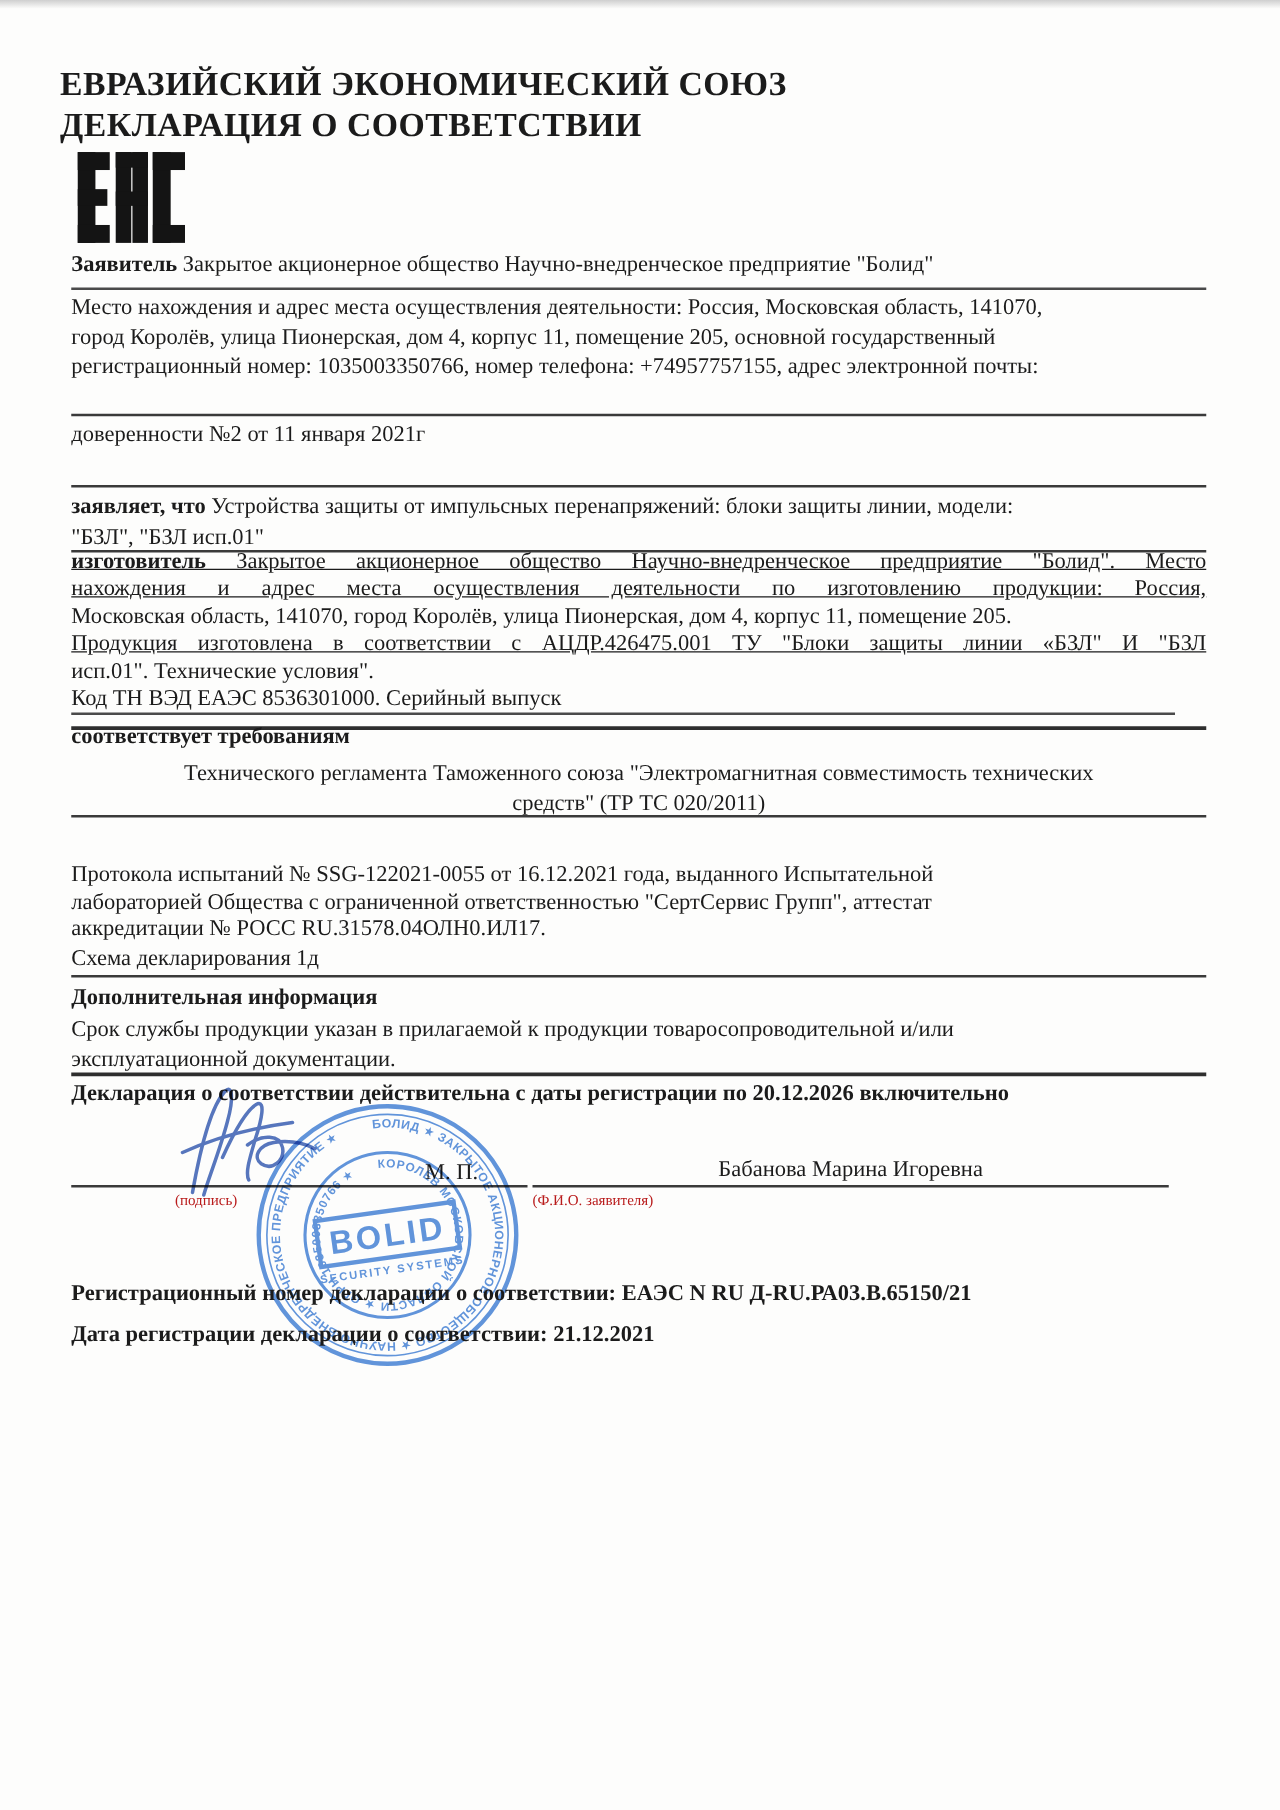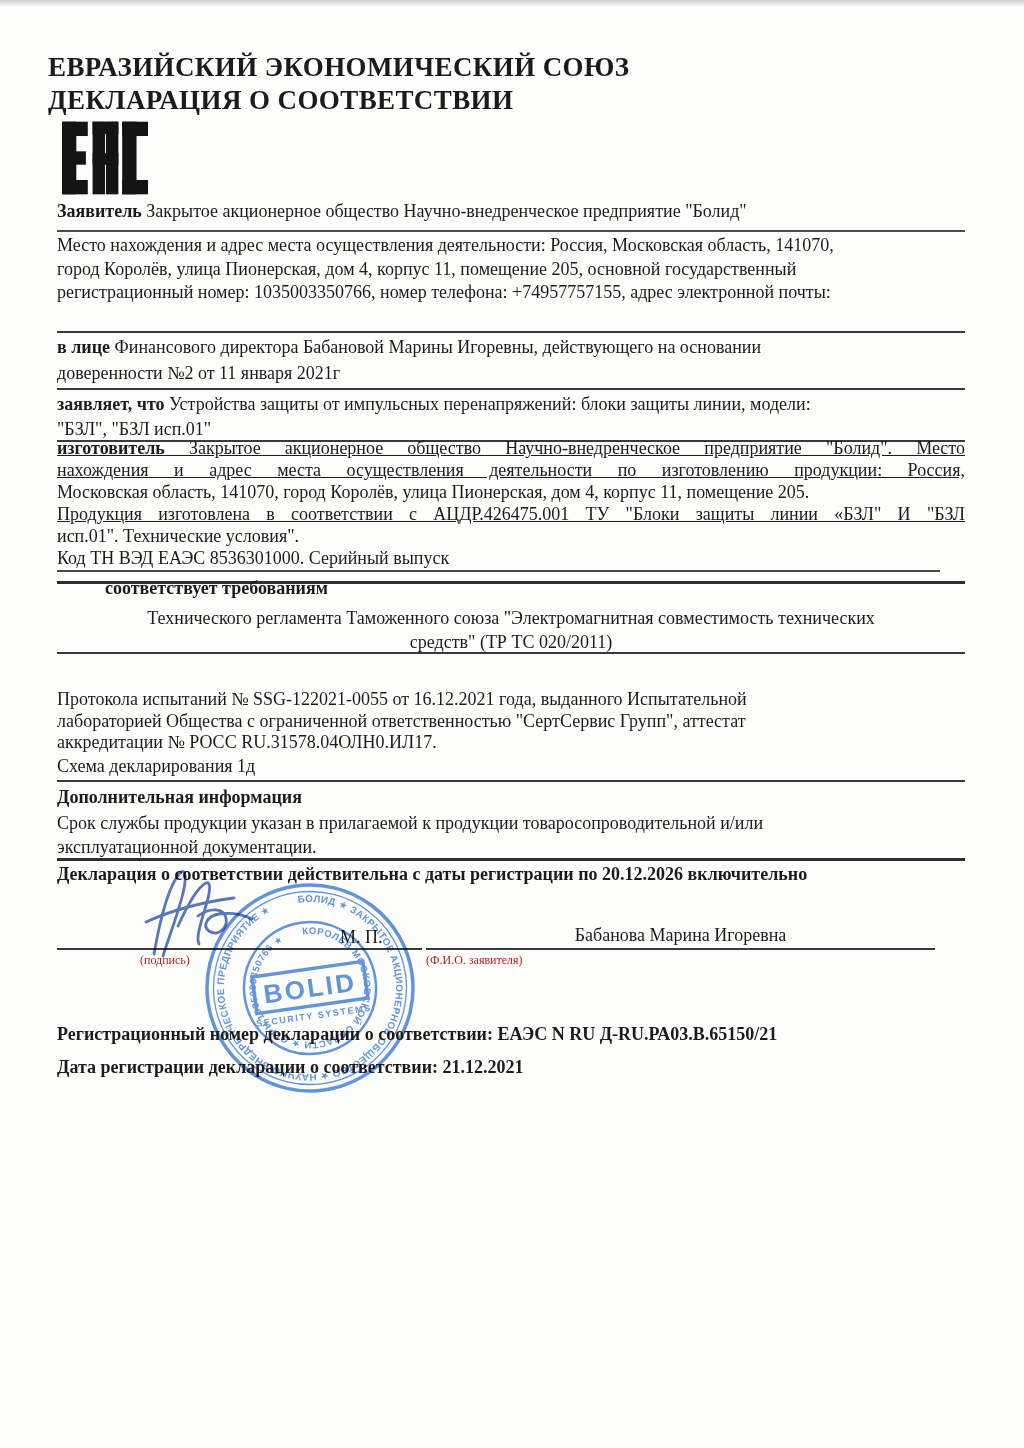--- a/index.html
+++ b/index.html
@@ -34,21 +34,21 @@
   .signature{position:absolute;left:138px;top:864px;width:140px;height:96px;
     opacity:.9;mix-blend-mode:multiply;}
   .footer-line{font-weight:bold;font-size:18px;white-space:nowrap;}
   
   #title1{top:52px;} #title2{top:85px;}
   #p-applicant{top:199px;}
   #p-address{top:234px;line-height:23.5px;}
   #p-person{top:334px;line-height:26px;}
   #p-declares{top:392px;line-height:25px;}
   #p-manufacturer{top:437px;line-height:22px;}
-  #h-complies{top:578px;margin-left:48px;}
+  #h-complies{top:578px;}
   #p-regulation{top:606px;line-height:24px;text-align:center;}
   #h-basis{top:656px;}
   #p-protocol{top:689px;line-height:21.5px;}
   #p-scheme{top:756px;}
   #h-additional{top:787px;}
   #p-service{top:811px;line-height:24px;}
   #h-valid{top:864px;}
   #mp-label{left:340px;top:927px;width:80px;font-size:18px;}
   #applicant-name{left:426px;top:925px;width:509px;text-align:center;font-size:18px;}
   #sign-caption{left:140px;top:953px;width:95px;}
@@ -92,21 +92,20 @@
   <div class="hr thin" style="top:230px"></div>
 
   <div class="abs para" id="p-address">
       <div class="line">Место нахождения и адрес места осуществления деятельности: Россия, Московская область, 141070,</div>
       <div class="line">город Королёв, улица Пионерская, дом 4, корпус 11, помещение 205, основной государственный</div>
       <div class="line">регистрационный номер: 1035003350766, номер телефона: +74957757155, адрес электронной почты:</div>
     </div>
   <div class="hr" style="top:331px"></div>
 
   <div class="abs para" id="p-person">
-      <div class="line"><b>в лице</b> Финансового директора Бабановой Марины Игоревны, действующего на основании</div>
       <div class="line">доверенности №2 от 11 января 2021г</div>
     </div>
   <div class="hr" style="top:388px"></div>
 
   <div class="abs para" id="p-declares">
       <div class="line"><b>заявляет, что</b> Устройства защиты от импульсных перенапряжений: блоки защиты линии, модели:</div>
       <div class="line">"БЗЛ", "БЗЛ исп.01"</div>
     </div>
   <div class="hr" style="top:440px"></div>
 

